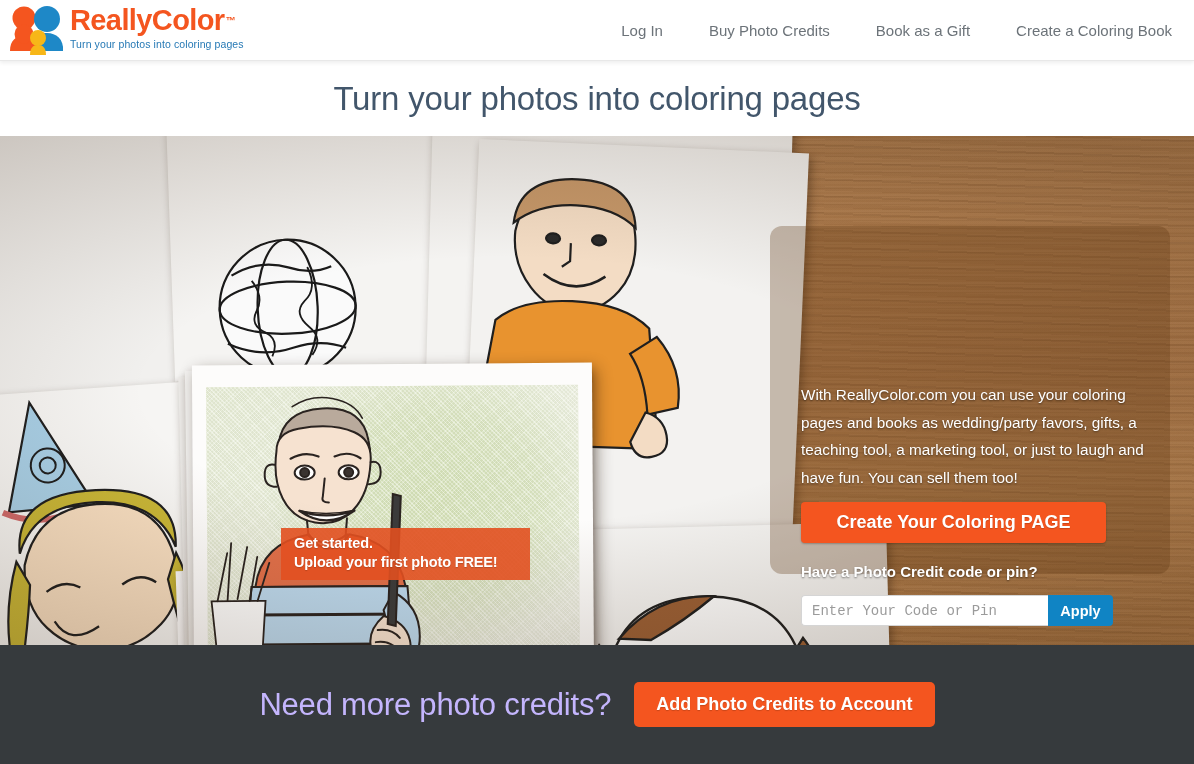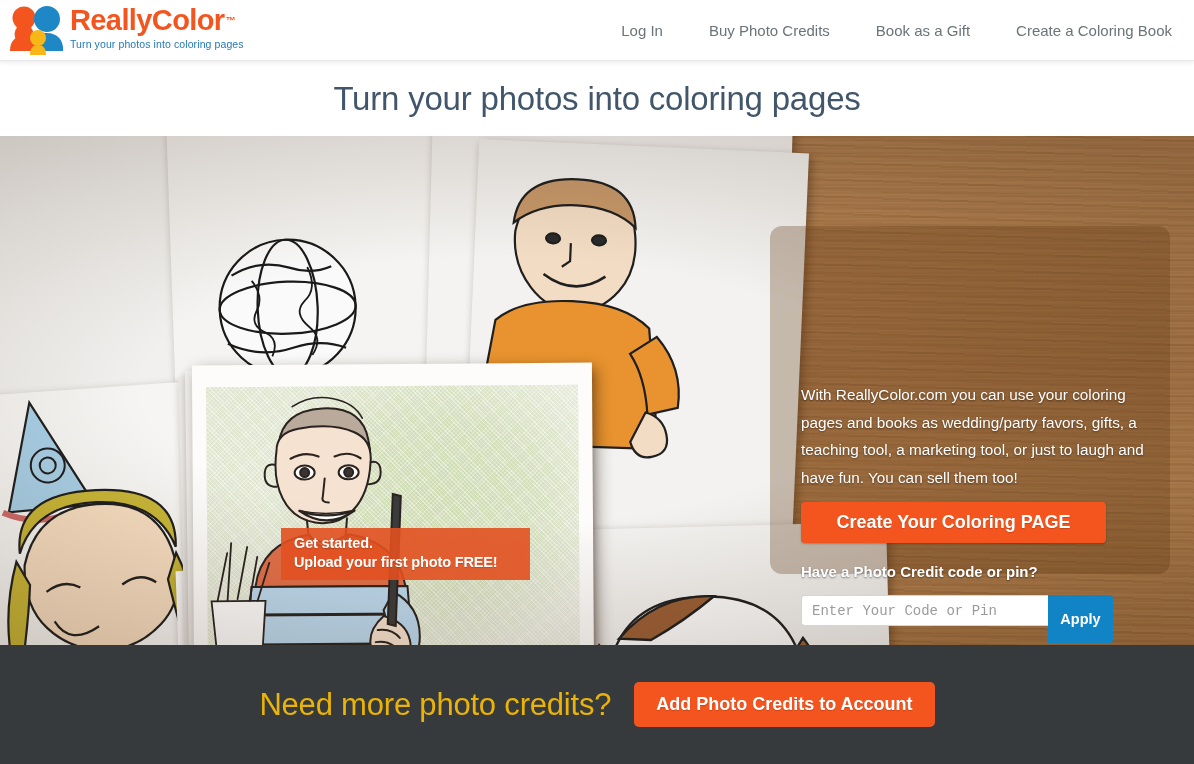--- a/index.html
+++ b/index.html
@@ -173,34 +173,34 @@
   .code-input {
     width: 247px; height: 31px;
     border: 1px solid #d5d5d5; border-right: none;
     border-radius: 4px 0 0 4px;
     background: #fff; padding: 0 10px;
     font-family: Liberation Mono, monospace; font-size: 14px; color: #333;
     outline: none;
   }
   .code-input::placeholder { color: #9b9b9b; }
   .btn-apply {
-    width: 65px; height: 48px;
+    width: 65px; height: 31px;
     background: #1084c4; border: none; border-radius: 0 4px 4px 0;
     color: #fff; font-family: "Liberation Sans", sans-serif;
     font-size: 14.5px; font-weight: bold; cursor: pointer;
   }
 
   
   .footer {
     position: relative; width: 1194px; height: 119px;
     background: #363a3d;
     display: flex; align-items: center; justify-content: center;
   }
   .footer-text {
-    color: #eab308; font-size: 31px; font-weight: normal;
+    color: #c4b5fd; font-size: 31px; font-weight: normal;
     letter-spacing: -0.2px; margin-right: 23px;
   }
   .btn-credits {
     background: #f4551f; border: none; border-radius: 5px;
     color: #fff; font-family: "Liberation Sans", sans-serif;
     font-size: 18px; font-weight: bold; cursor: pointer;
     padding: 12px 22px; text-shadow: 0 1px 1px rgba(0,0,0,0.18);
   }
 </style>
 </head>

